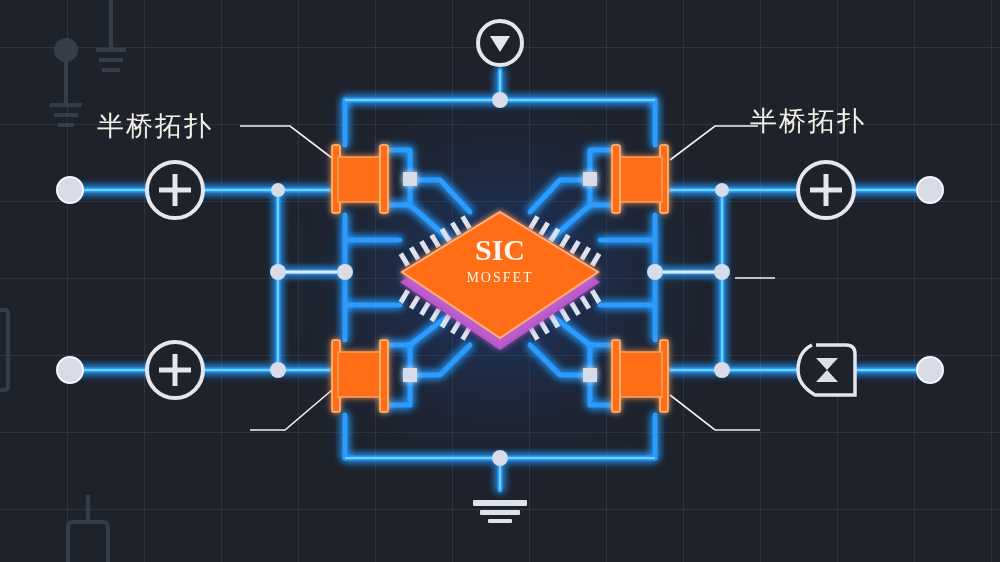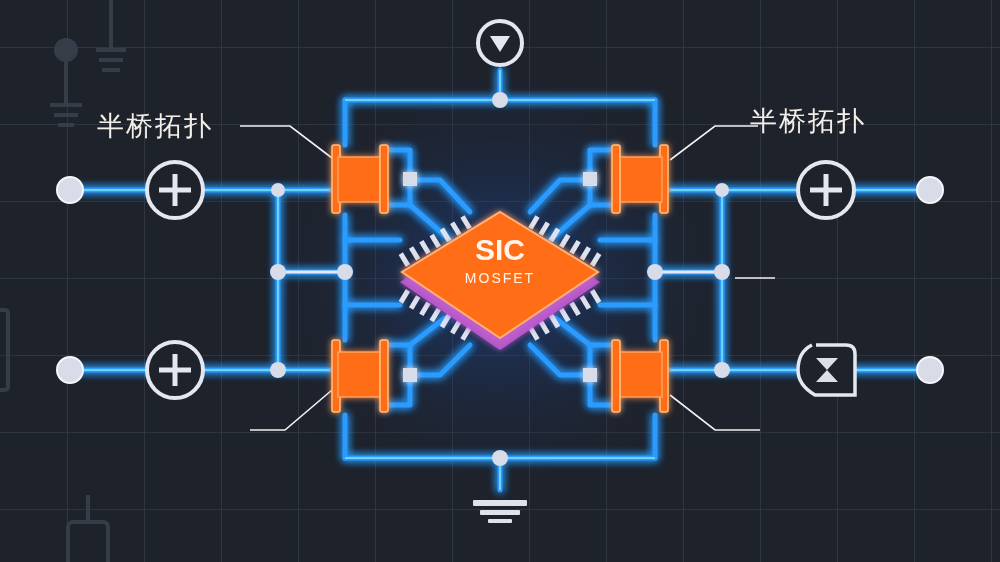--- a/index.html
+++ b/index.html
@@ -2,21 +2,21 @@
 <html><head>
   <meta charset="utf-8">
   <style>
     html, body { margin: 0; padding: 0; background: #1e222b; }
     body { width: 1000px; height: 562px; overflow: hidden; position: relative; font-family: "DejaVu Sans", "Liberation Sans", sans-serif; }
     #stage { position: absolute; left: 0; top: 0; width: 1000px; height: 562px; }
     .label {
       position: absolute; color: #f2efe8; font-size: 27px; letter-spacing: 2px;
       font-family: Liberation Mono, monospace; white-space: nowrap;
     }
-    .chip-text { position: absolute; color: #fff5ec; text-align: center; width: 200px; font-family: Liberation Sans, sans-serif; }
+    .chip-text { position: absolute; color: #fff5ec; text-align: center; width: 200px; font-family: Liberation Serif, serif; }
     #chip-title { left: 400px; top: 233px; font-size: 30px; font-weight: bold; }
     #chip-sub { left: 400px; top: 270px; font-size: 14px; letter-spacing: 2px; }
   </style>
 </head>
 <body>
 
 <div id="stage">
 <svg width="1000" height="562" viewBox="0 0 1000 562" xmlns="http://www.w3.org/2000/svg">
   <defs>
     <filter id="glow" x="-50%" y="-50%" width="200%" height="200%">

